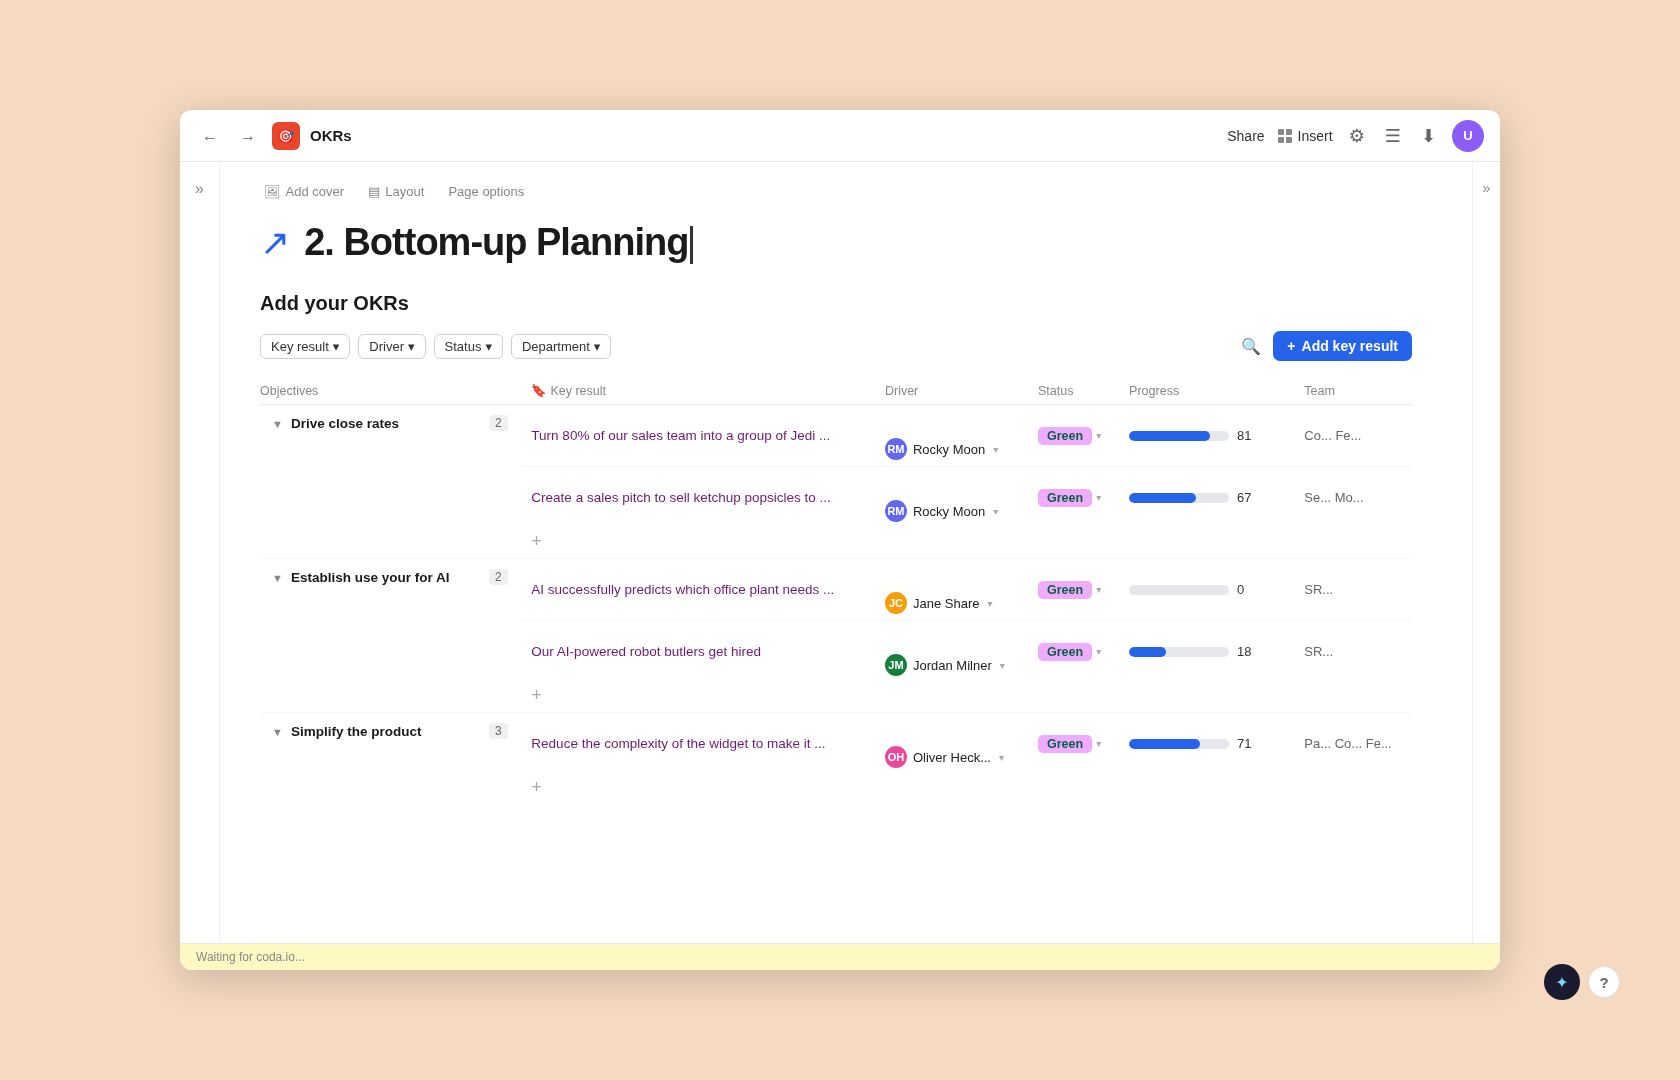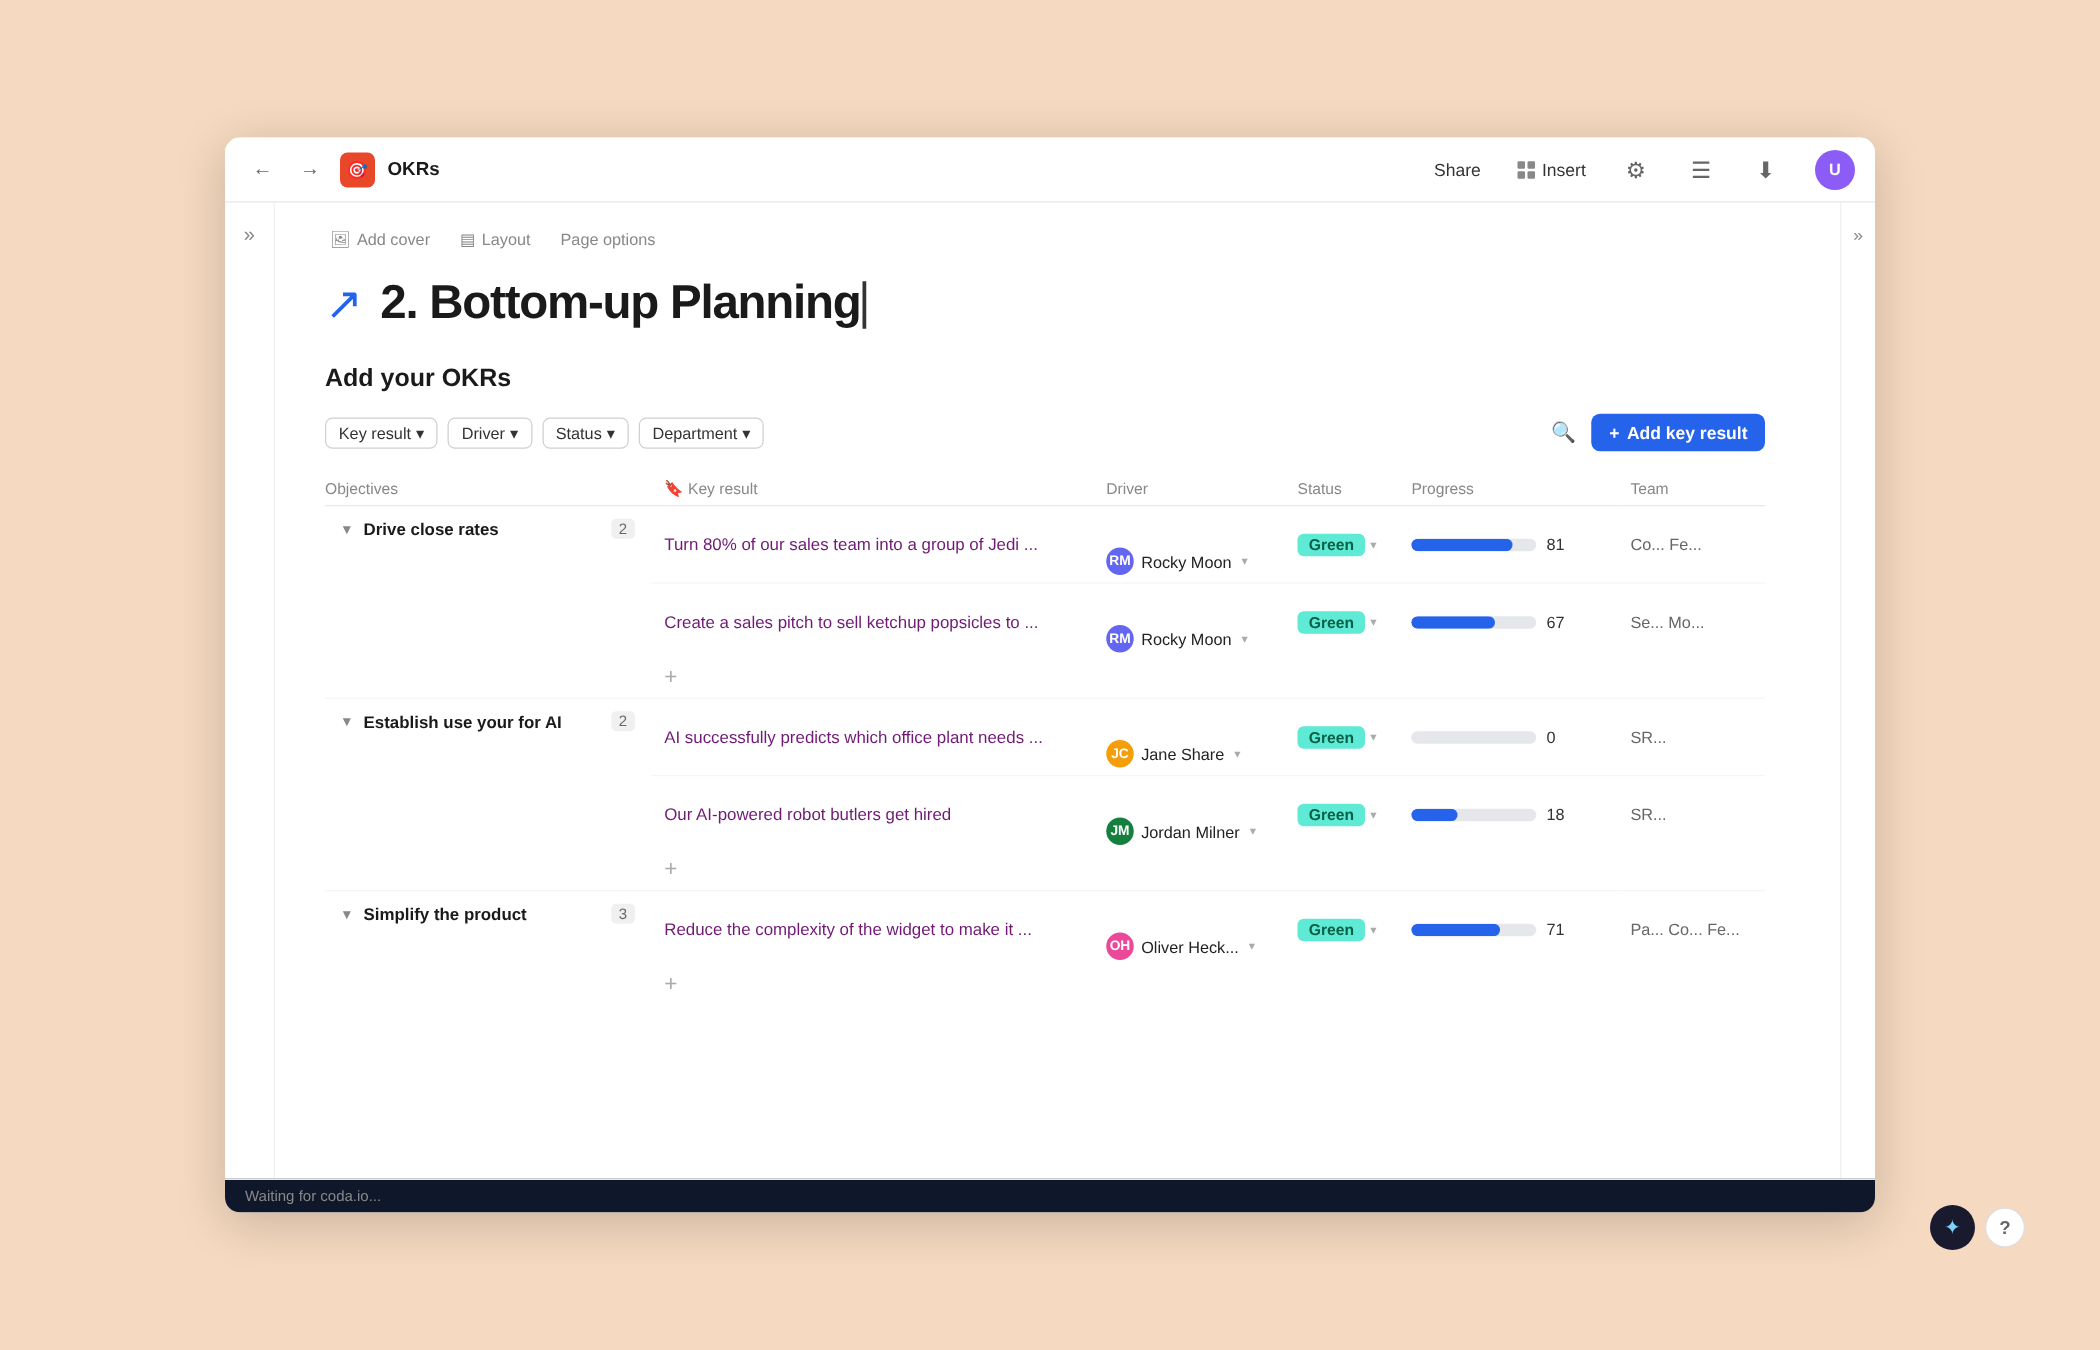--- a/index.html
+++ b/index.html
@@ -60,21 +60,21 @@
       font-weight: bold;
     }
     .doc-title {
       font-size: 15px;
       font-weight: 600;
       color: #1a1a1a;
     }
     .topbar-right {
       display: flex;
       align-items: center;
-      gap: 28px;
+      gap: 12px;
     }
     .share-btn {
       background: none;
       border: none;
       font-size: 14px;
       color: #333;
       cursor: pointer;
       font-weight: 500;
     }
     .insert-btn {
@@ -323,21 +323,21 @@
     }
     .dropdown-caret {
       color: #aaa;
       font-size: 10px;
       margin-left: 2px;
     }
     .status-pill {
       display: inline-flex;
       align-items: center;
       gap: 3px;
-      background: #5eead4;
+      background: #f0abfc;
       color: #065f46;
       border-radius: 5px;
       padding: 2px 9px;
       font-size: 12.5px;
       font-weight: 600;
     }
     .progress-bar-wrap {
       display: flex;
       align-items: center;
       gap: 8px;
@@ -392,21 +392,21 @@
     .collapse-btn {
       background: none;
       border: none;
       cursor: pointer;
       color: #888;
       font-size: 14px;
       padding: 6px;
     }
     
     .bottom-bar {
-      background: #0f172a;
+      background: #fef9c3;
       border-top: 1px solid #e8e8e8;
       padding: 6px 16px;
       font-size: 12px;
       color: #888;
       display: flex;
       align-items: center;
     }
     
     .fab-area {
       position: fixed;

